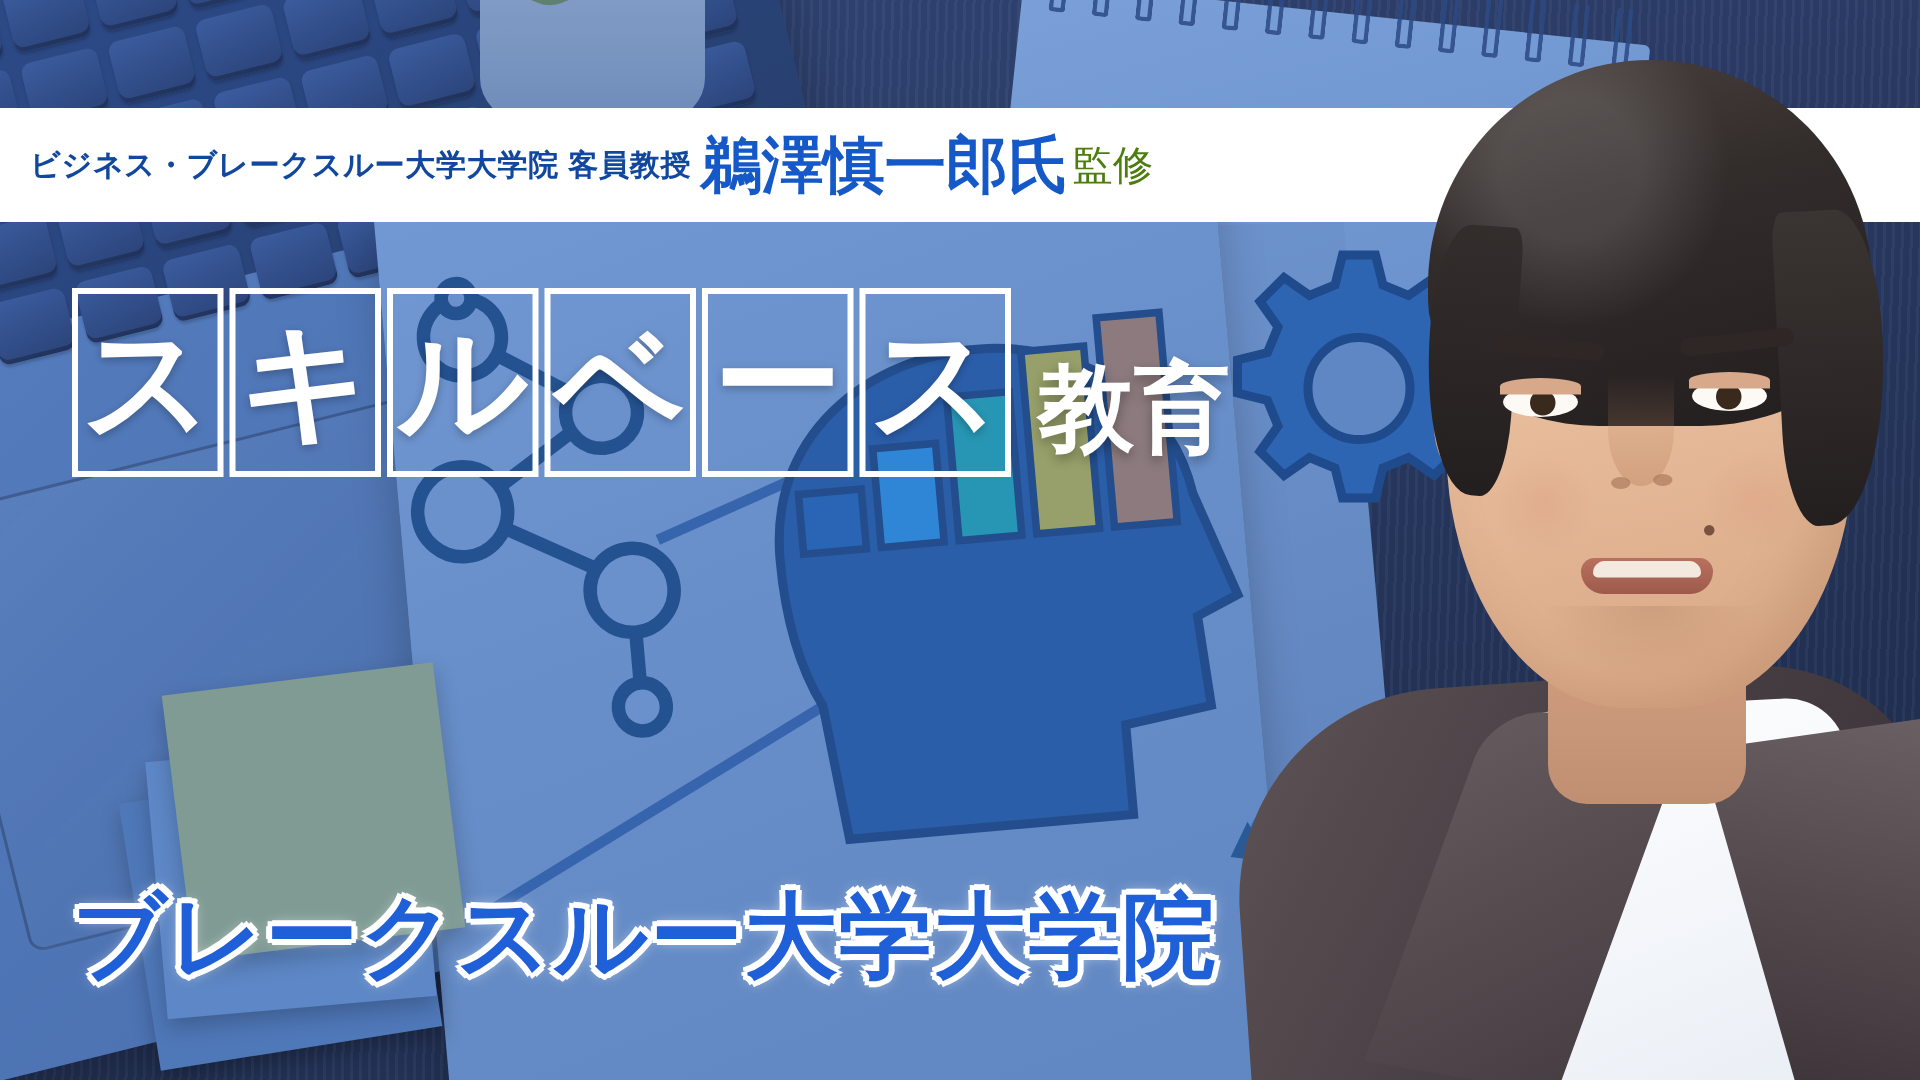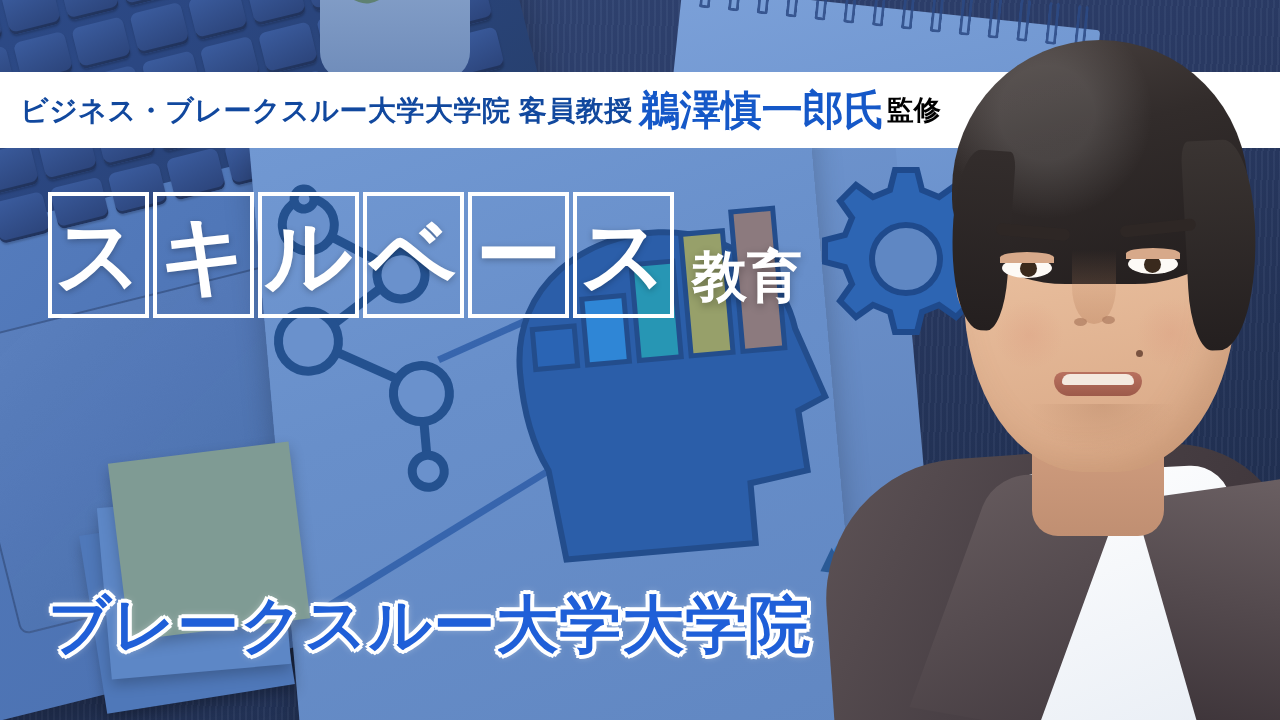--- a/index.html
+++ b/index.html
@@ -99,45 +99,45 @@
   
   .banner{
     position:absolute;left:0;top:72px;width:1280px;height:76px;
     background:#ffffff;
     display:flex;align-items:center;
     padding-left:20px;
     z-index:40;
   }
   .banner-line{white-space:nowrap;line-height:1;}
   .b-pre{
-    font-size:28px;font-weight:bold;color:#11489e;letter-spacing:.5px;
+    font-size:20px;font-weight:bold;color:#11489e;letter-spacing:.5px;
     vertical-align:middle;
   }
   .b-name{
     font-size:41px;font-weight:bold;color:#1558c8;letter-spacing:0px;
     vertical-align:middle;margin:0 2px 0 6px;
   }
   .b-post{
-    font-size:27px;font-weight:bold;color:#000000;vertical-align:middle;
+    font-size:27px;font-weight:normal;color:#4d7c0f;vertical-align:middle;
   }
 
   
   .headline{
     position:absolute;left:48px;top:192px;z-index:45;
     display:flex;align-items:flex-end;gap:4px;
   }
   .ch-box{
     width:101px;height:126px;
     border:4px solid #ffffff;
     display:flex;align-items:center;justify-content:center;
     color:#ffffff;font-weight:bold;font-size:86px;line-height:1;
     text-shadow:0 2px 6px rgba(0,0,0,.25);
   }
   .kyoiku{
-    color:#ffffff;font-weight:bold;font-size:55px;line-height:1;
+    color:#ffffff;font-weight:bold;font-size:64px;line-height:1;
     margin-left:14px;margin-bottom:14px;
     text-shadow:0 3px 8px rgba(0,0,0,.3);
     white-space:nowrap;
   }
 
   
   .subtitle{
     position:absolute;left:48px;top:452px;z-index:45;
     font-family:"Liberation Serif","DejaVu Serif",serif;
     font-weight:bold;

